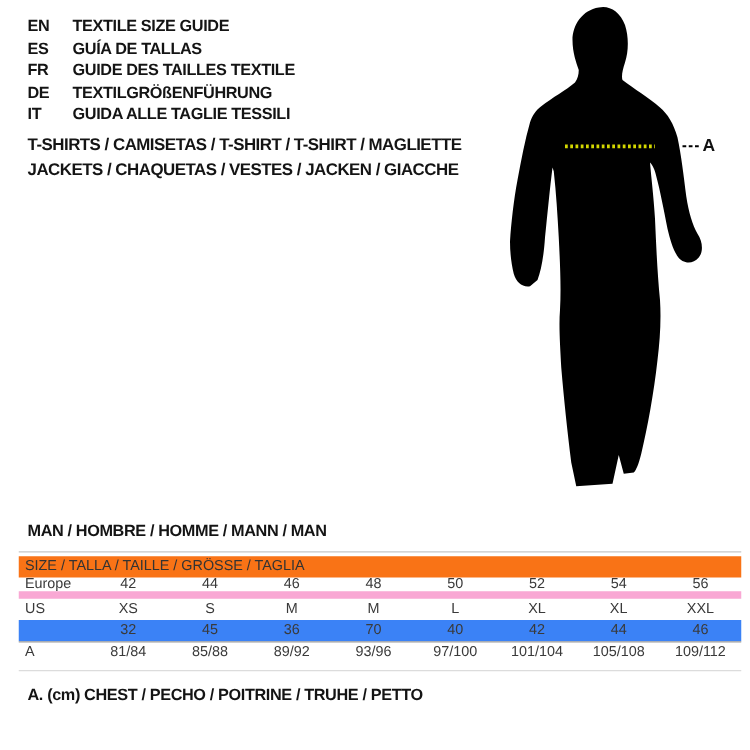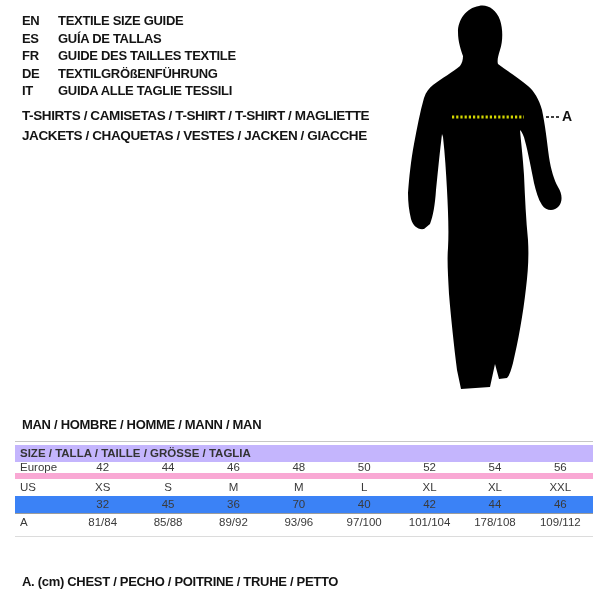--- a/index.html
+++ b/index.html
@@ -28,32 +28,32 @@
                 font-size:14px; color:#111; }
 
   
   .section-title { position:absolute; left:22px; top:417px; font-weight:bold;
                    font-size:13px; letter-spacing:-0.3px; color:#141414; }
 
   
   .size-table { position:absolute; left:15px; top:441px; width:578px;
                 font-size:11.5px; color:#3a3a3a; }
   .t-topline { height:1px; background:#c6c6c6; margin-bottom:3px; }
-  .t-header  { background:#c4b5fd; height:17px; line-height:17px;
-               padding-left:5px; color:#333;font-weight:bold; }
+  .t-header  { background:#f97316; height:17px; line-height:17px;
+               padding-left:5px; color:#333; }
   .t-row   { display:flex; height:17px; line-height:17px; align-items:center; }
   .t-row.sep-below { border-bottom:6px solid #f9a8d4; }
   .t-row.alt { background:#3b82f6; }
   .t-row.rule-above { border-top:1px solid #9c9c9c; }
   .t-label { width:55px; padding-left:5px; }
   .t-cell  { flex:1; text-align:center; }
   .t-bottomline { height:1px; background:#dcdcdc; margin-top:6px; }
 
   
-  .footnote { position:absolute; left:22px; top:574px; font-weight:bold;
+  .footnote { position:absolute; left:22px; top:548px; font-weight:bold;
               font-size:13px; letter-spacing:-0.3px; color:#141414; }
 </style>
 </head>
 <body>
 
 <div class="langs">
   <div class="lang-row">
     <span class="lang-code">EN</span>
     <span>TEXTILE SIZE GUIDE</span>
   </div>
@@ -168,20 +168,20 @@
   </div>
 
   <div class="t-row rule-above">
     <span class="t-label">A</span>
     <span class="t-cell">81/84</span>
     <span class="t-cell">85/88</span>
     <span class="t-cell">89/92</span>
     <span class="t-cell">93/96</span>
     <span class="t-cell">97/100</span>
     <span class="t-cell">101/104</span>
-    <span class="t-cell">178/108</span>
+    <span class="t-cell">105/108</span>
     <span class="t-cell">109/112</span>
   </div>
 
   <div class="t-bottomline"></div>
 </div>
 
 <div class="footnote">A. (cm) CHEST / PECHO / POITRINE / TRUHE / PETTO</div>
 
 </body></html>

